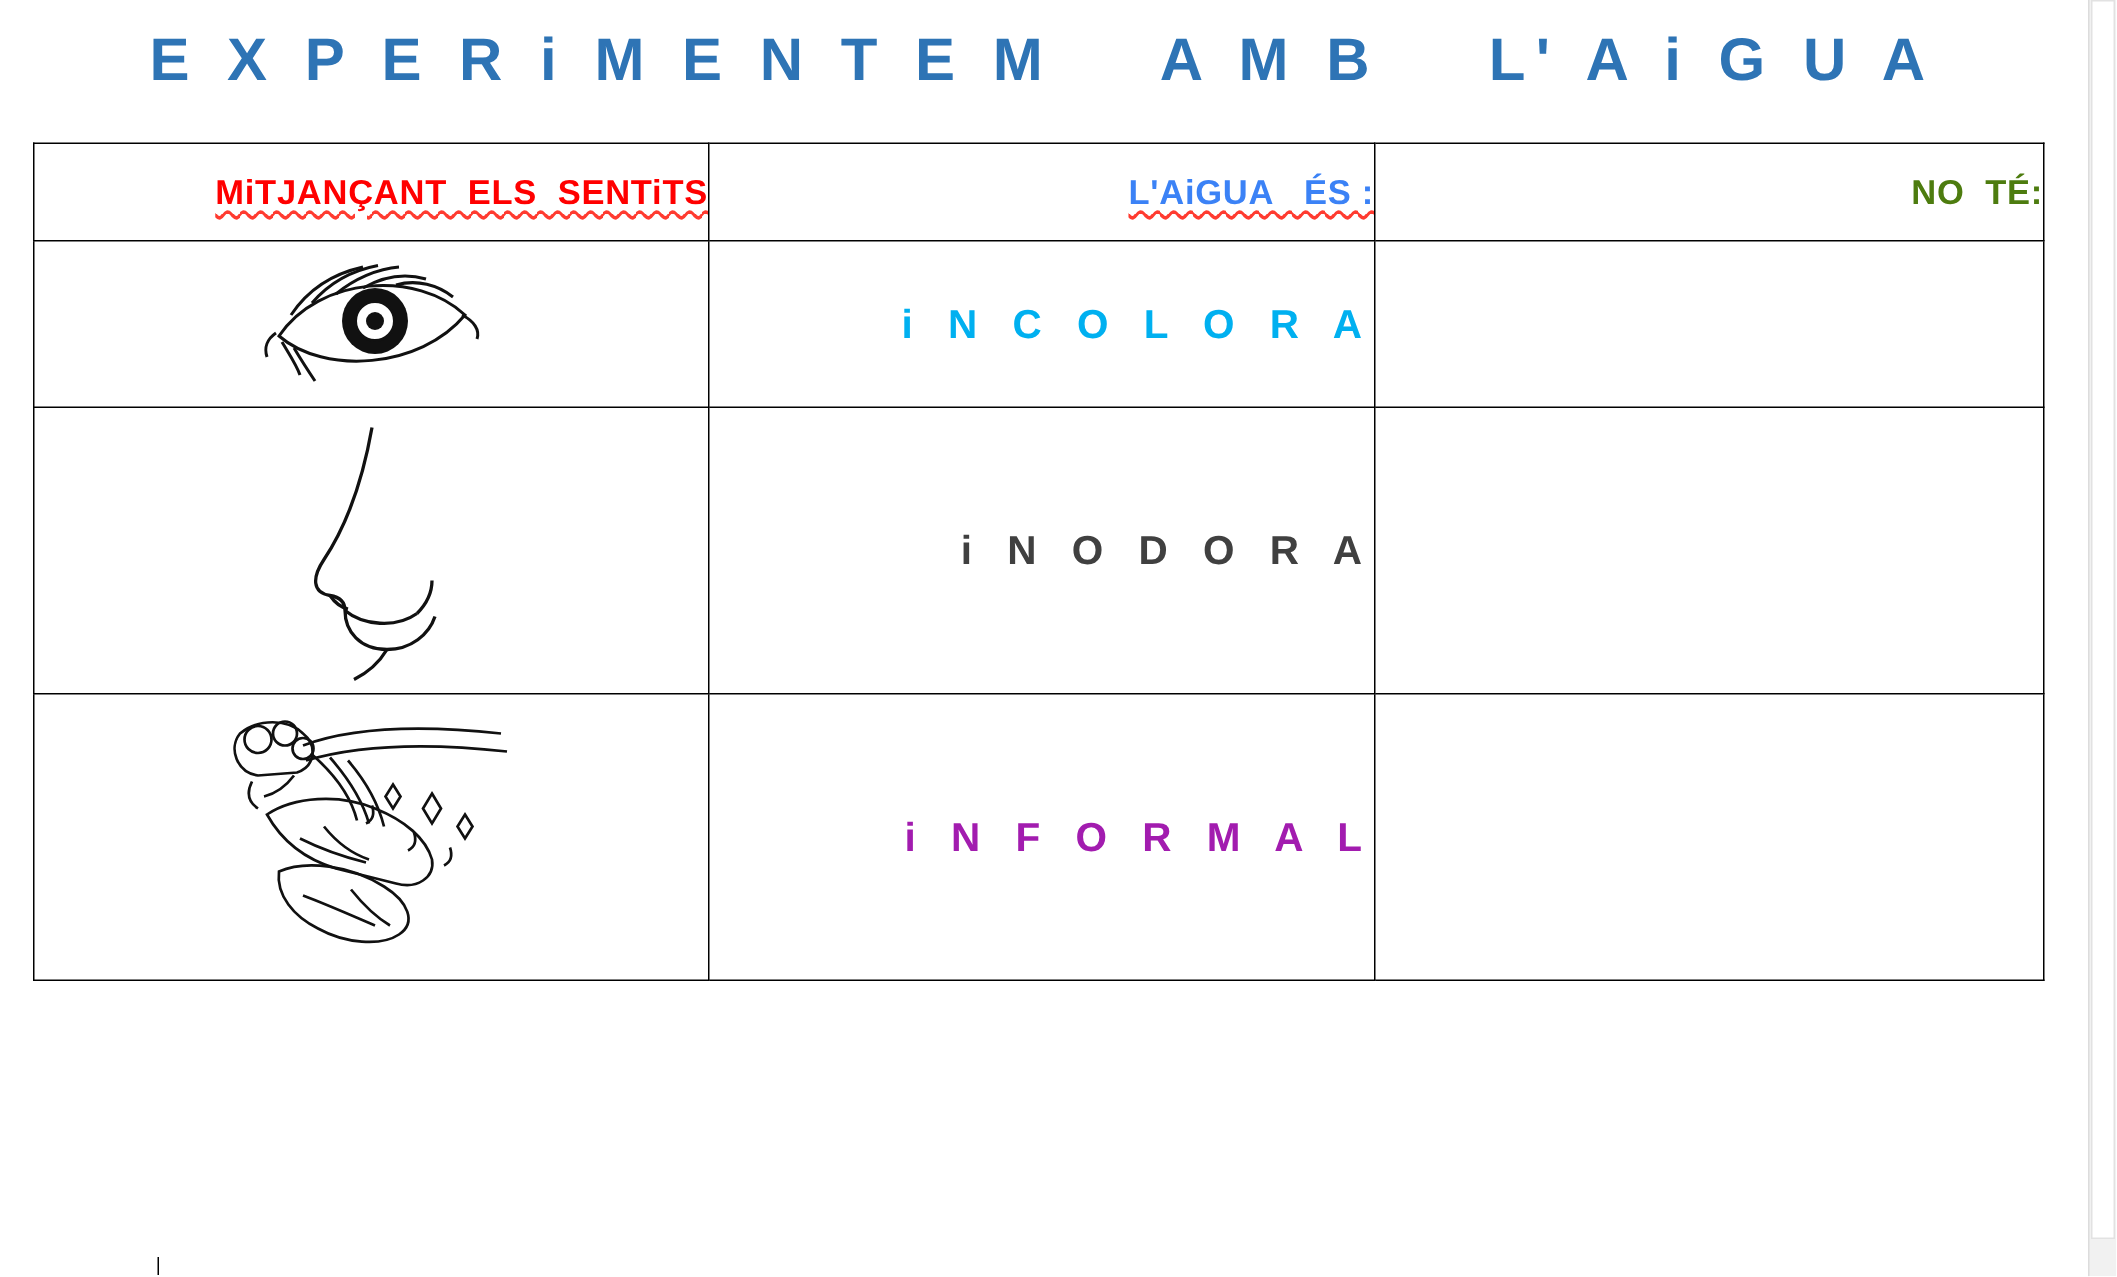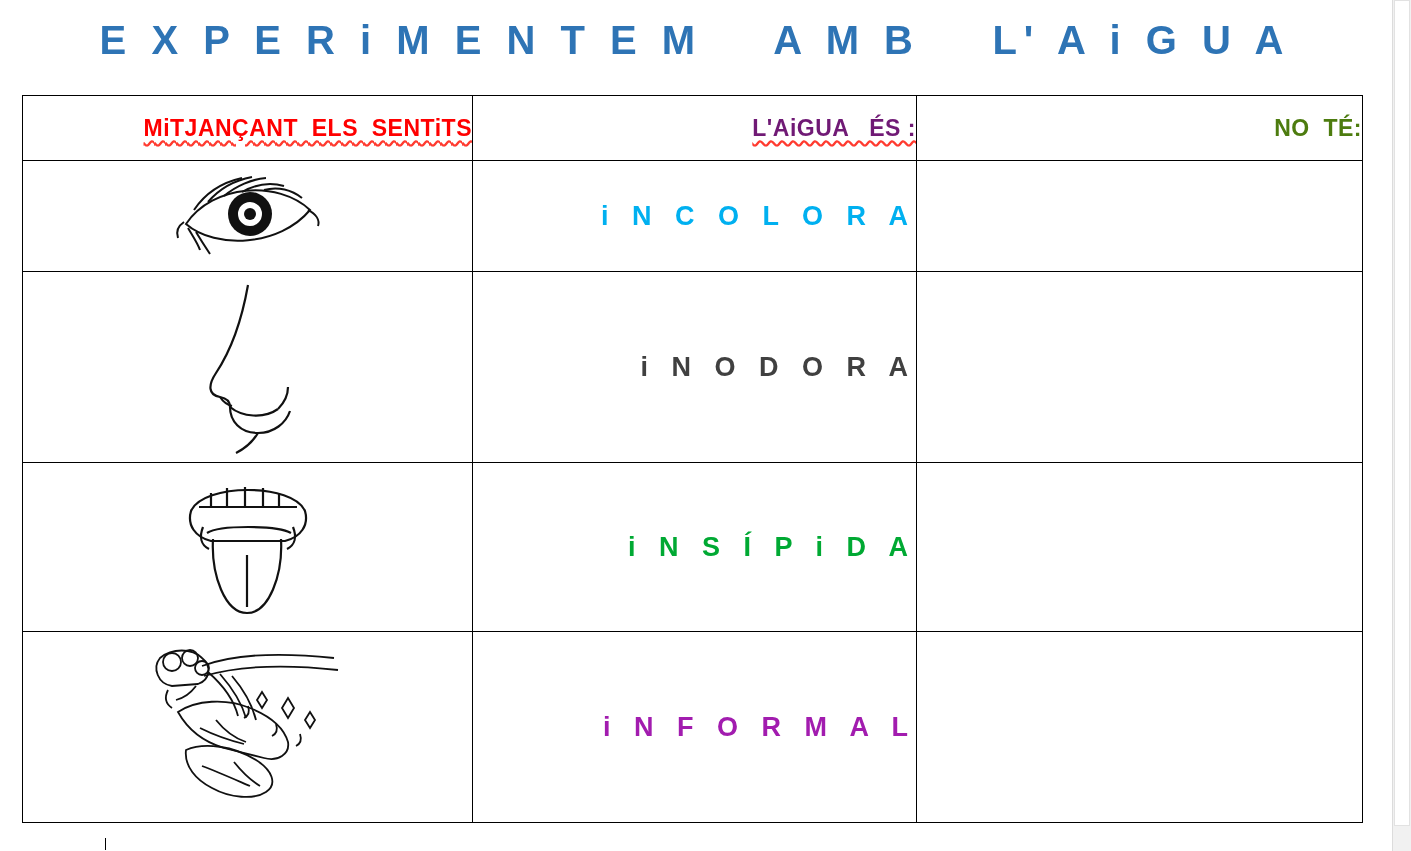--- a/index.html
+++ b/index.html
@@ -69,21 +69,21 @@
   tr.header-row td {
     height: 64px;
   }
   .hdr {
     font-size: 23px;
     font-weight: bold;
     letter-spacing: 0.5px;
     white-space: pre;
   }
   .hdr-red   { color: #ff0000; }
-  .hdr-green { color: #701a75; }
+  .hdr-green { color: #3b82f6; }
   .hdr-purple{ color: #4d7c0f; }
   .squiggle {
     text-decoration: underline;
     text-decoration-style: wavy;
     text-decoration-color: #ff3b30;
     text-underline-offset: 4px;
   }
   .word {
     font-size: 27px;
     font-weight: bold;
@@ -180,42 +180,20 @@
           </svg>
         </td>
         <td>
           <span class="word w-yellow">i N O D O R A</span>
         </td>
         <td>
           <span></span>
         </td>
       </tr>
 
-      <tr class="row-mouth">
-        <td>
-          <svg class="art" width="150" height="160" viewBox="0 0 150 160">
-            <g fill="none" stroke="#111" stroke-width="2.2">
-              <path d="M18 44 C30 16, 120 16, 132 44 C136 58, 128 70, 112 74 L38 74 C22 70, 14 58, 18 44 Z"></path>
-              <path d="M26 40 L124 40"></path>
-              <path d="M38 26 L38 40 M54 21 L54 40 M72 20 L72 40 M90 21 L90 40 M106 26 L106 40"></path>
-              <path d="M34 66 C46 58, 104 58, 118 66"></path>
-              <path d="M40 72 C38 108, 52 146, 74 146 C96 146, 110 108, 108 72"></path>
-              <path d="M74 88 L74 140"></path>
-              <path d="M30 60 C26 70, 28 78, 36 82"></path>
-              <path d="M120 60 C124 70, 122 78, 114 82"></path>
-            </g>
-          </svg>
-        </td>
-        <td>
-          <span class="word w-green">i N S Í P i D A</span>
-        </td>
-        <td>
-          <span></span>
-        </td>
-      </tr>
 
       <tr class="row-hand">
         <td>
           <svg class="art" width="220" height="170" viewBox="0 0 220 170">
             <g fill="none" stroke="#111" stroke-width="1.8">
               <path d="M22 16 C34 6, 54 6, 64 16 C74 24, 72 38, 60 42 L34 44 C20 42, 14 26, 22 16 Z"></path>
               <circle cx="34" cy="20" r="9"></circle>
               <circle cx="52" cy="16" r="8"></circle>
               <circle cx="64" cy="26" r="7"></circle>
               <path d="M64 24 C96 12, 140 10, 196 16"></path>

